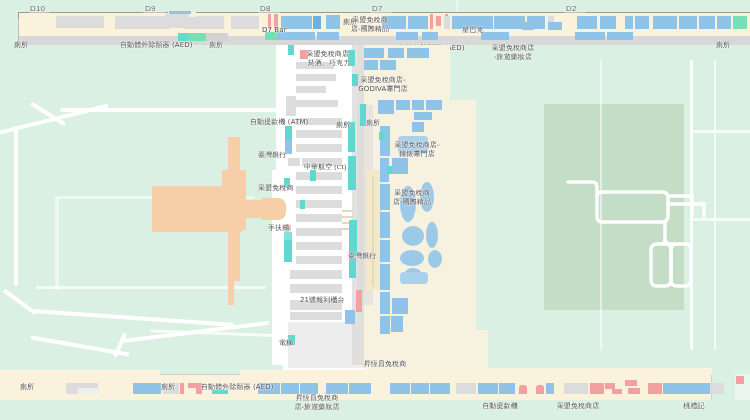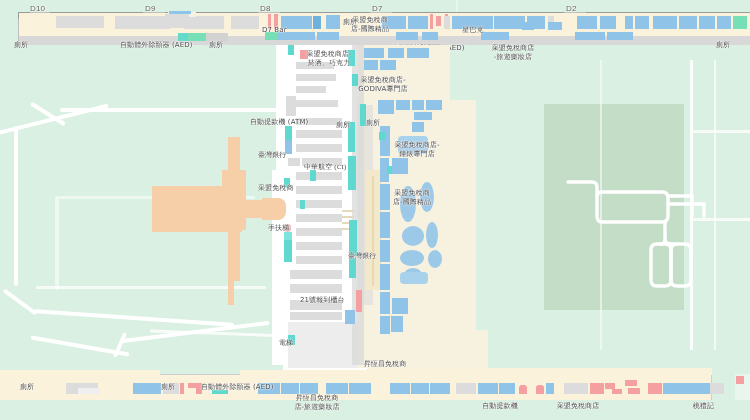--- a/index.html
+++ b/index.html
@@ -375,18 +375,18 @@
   <div class="abs" style="left:240px;top:370px;width:130px;height:5px;background:#fbf2dc;"></div>
   <div class="abs" style="left:0px;top:370px;width:160px;height:5px;background:#fbf2dc;"></div>
 
   <div class="lbl" style="left:20px;top:383px;text-align:left;">廁所</div>
   <div class="lbl" style="left:161px;top:383px;text-align:left;">廁所</div>
   <div class="lbl" style="left:201px;top:383px;text-align:left;">自動體外除顫器 (AED)</div>
   <div class="lbl" style="left:281px;top:394px;width:72px;">昇恆昌免稅商
 店-旅遊藥妝店</div>
   <div class="lbl" style="left:474px;top:402px;width:52px;">自動提款機</div>
   <div class="lbl" style="left:542px;top:402px;width:72px;">采盟免稅商店</div>
-  <div class="lbl" style="left:674px;top:402px;width:40px;text-align:right;">桃禮記</div>
+  <div class="lbl" style="left:674px;top:402px;width:40px;">桃禮記</div>
 
   <div class="abs" style="left:735px;top:374px;width:15px;height:26px;background:#e9f6ee;"></div>
   <div class="abs" style="left:736px;top:376px;width:8px;height:8px;background:#f4a0a0;"></div>
 
 </div>
 
 </body></html>

